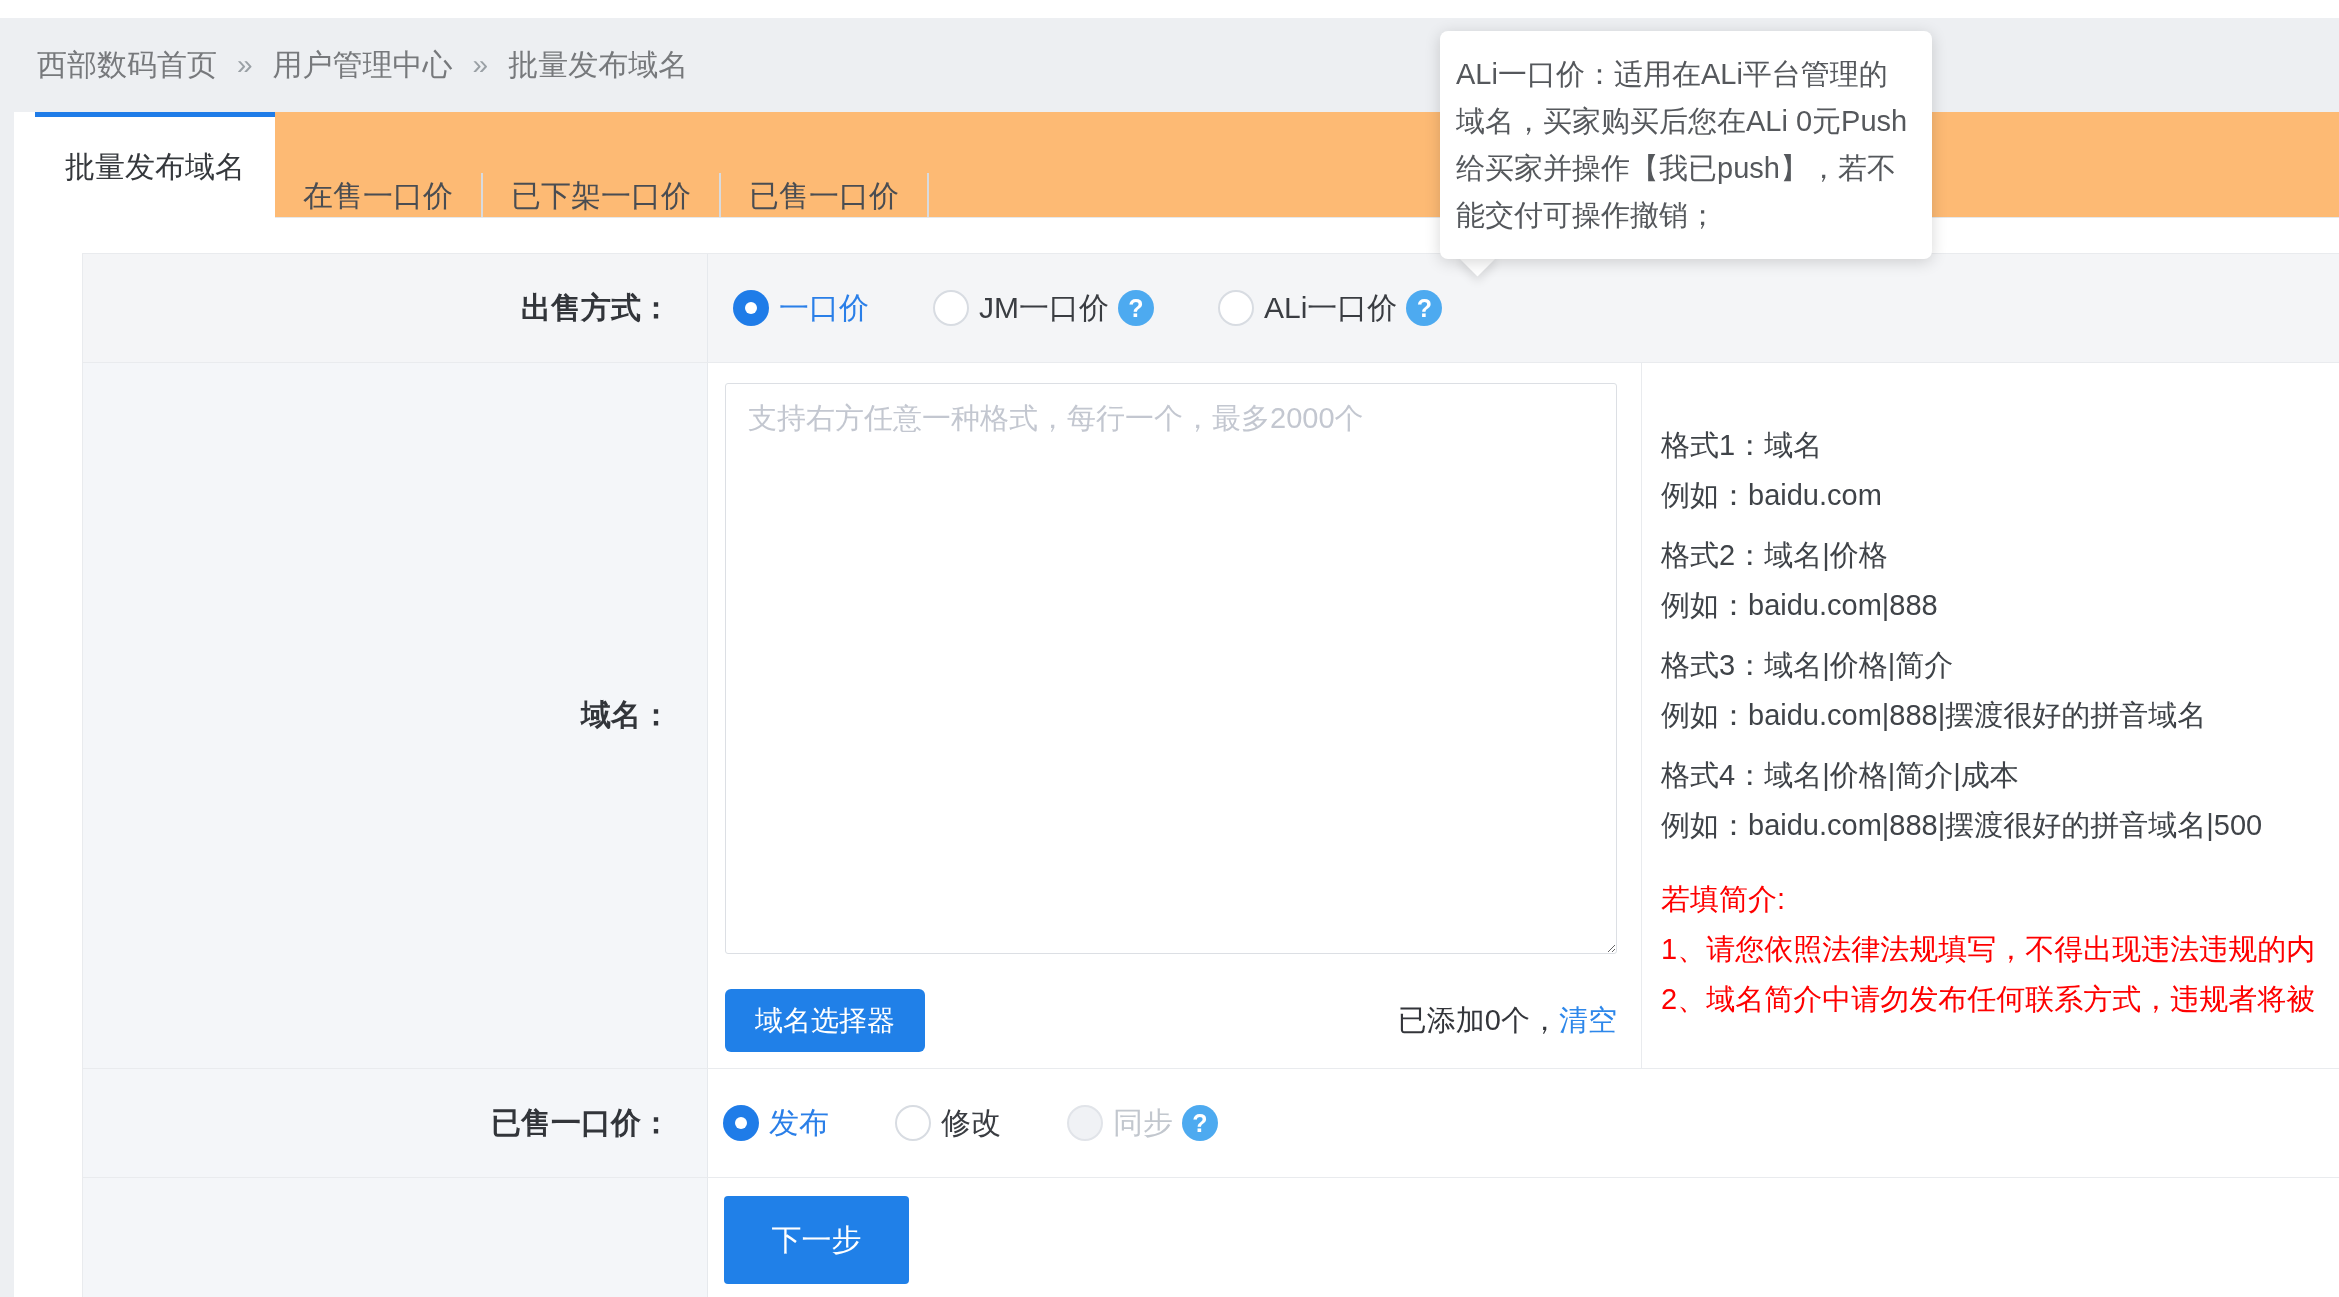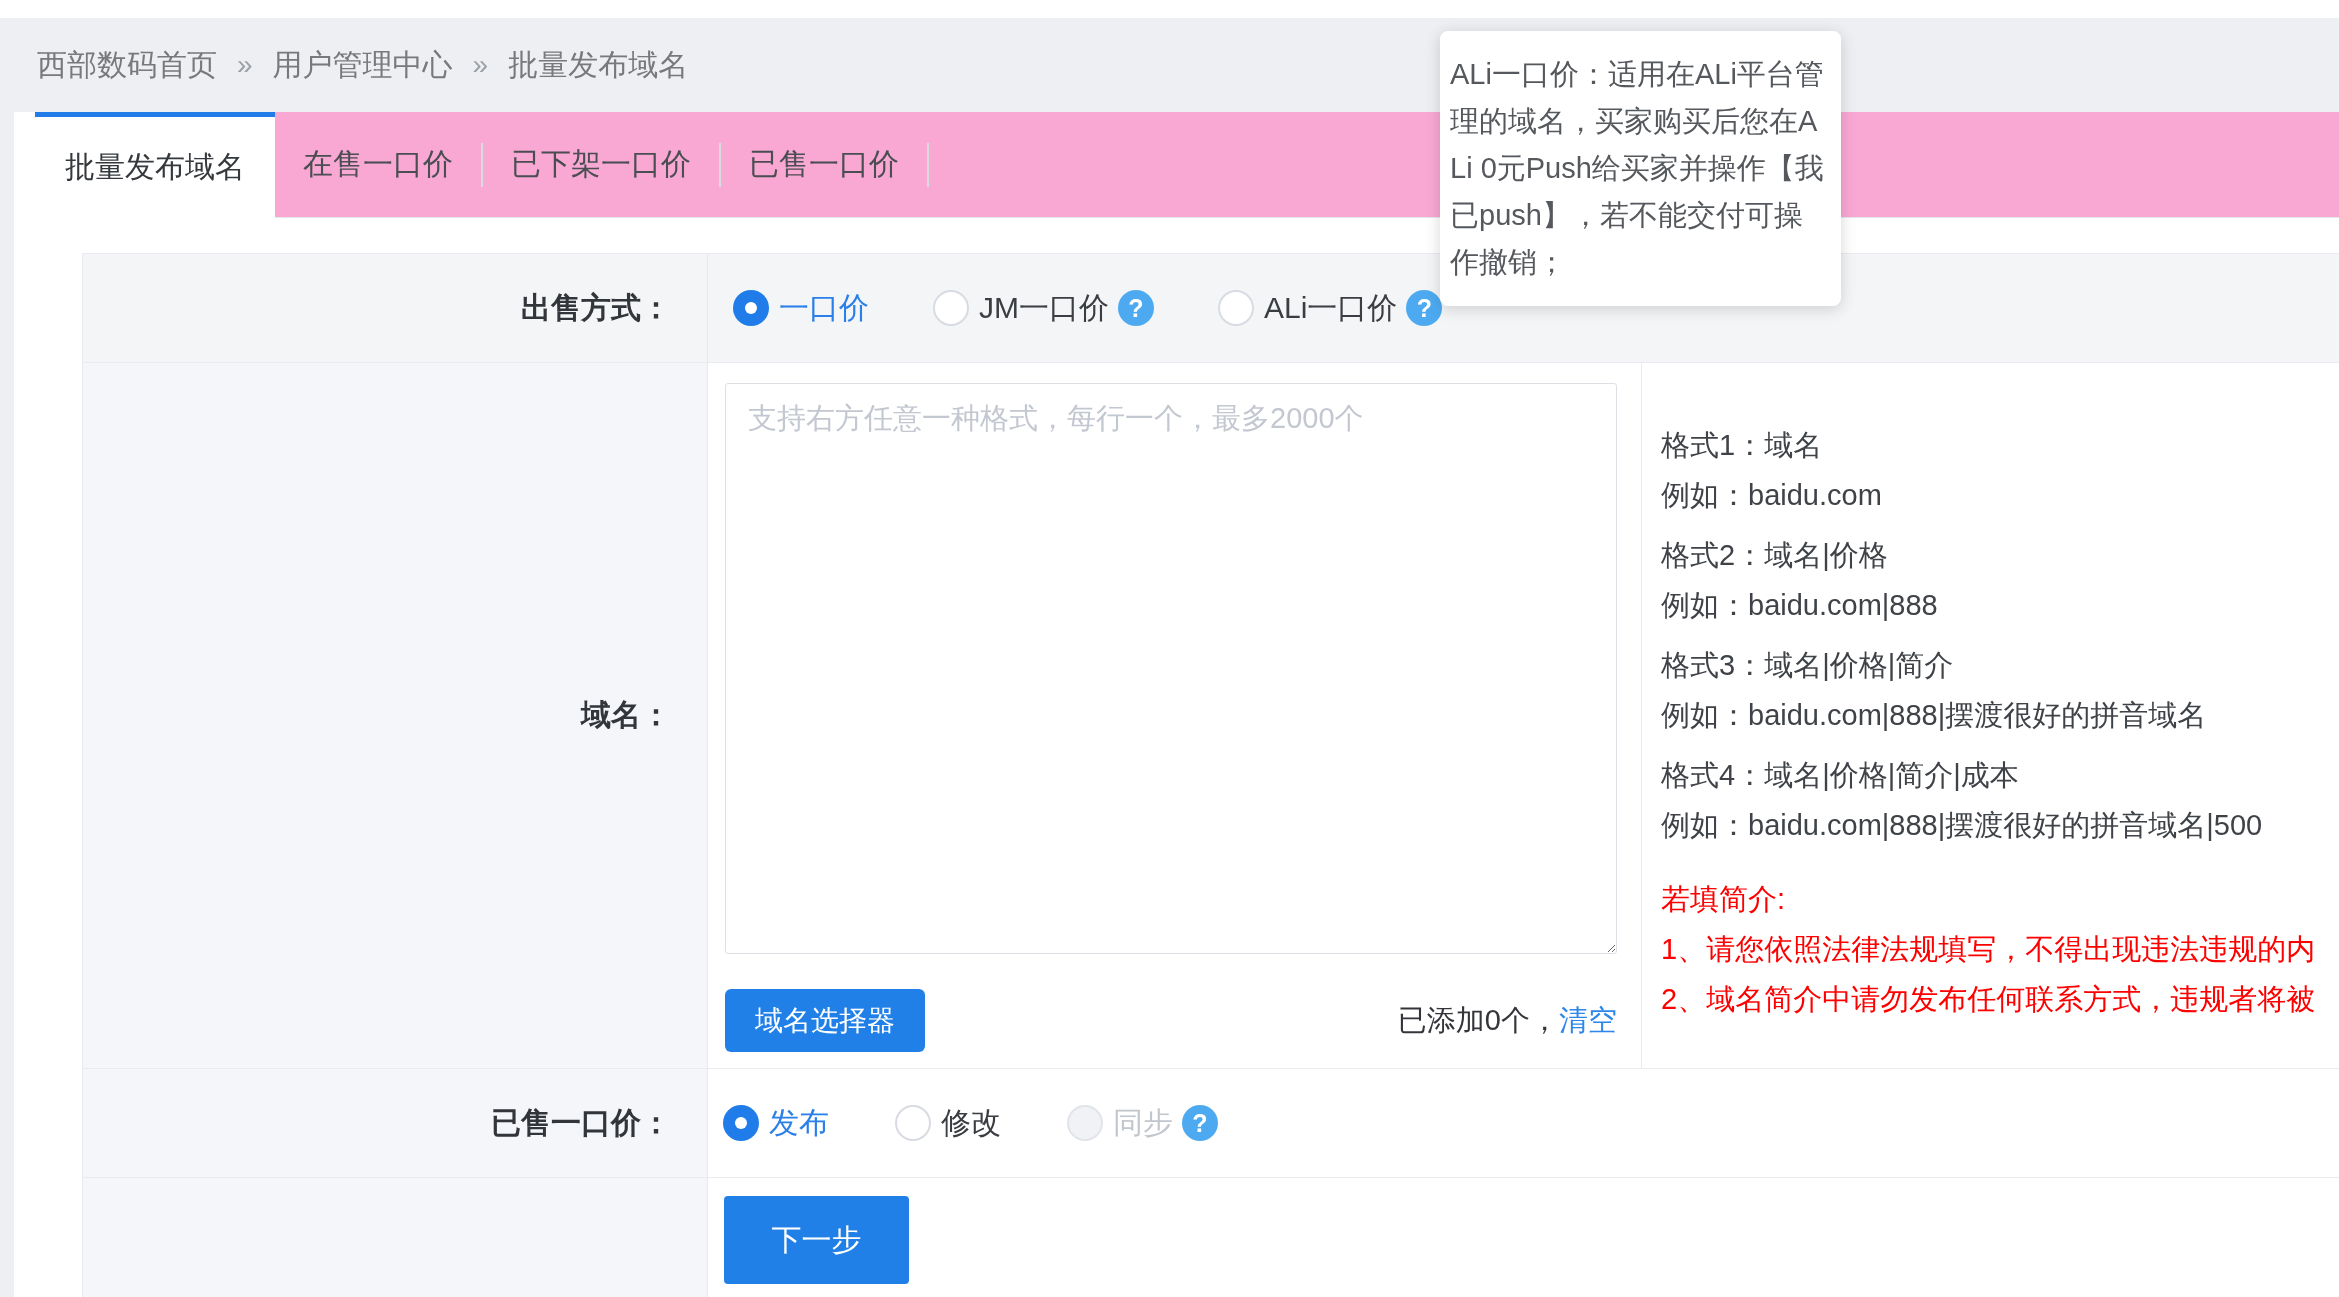--- a/index.html
+++ b/index.html
@@ -22,22 +22,22 @@
 
   
   .tabbar { position:absolute; left:14px; top:112px; right:0; height:106px; display:flex; }
   .tab-spacer { width:21px; background:#ffffff; }
   .tab-active {
     width:240px; background:#ffffff; border-top:5px solid #1f7ce8;
     display:flex; align-items:center; justify-content:center;
     font-size:30px; color:#35383c; cursor:pointer;
   }
   .tab-rest {
-    flex:1; background:#f9a8d4; border-bottom:1px solid #e5e8eb;
-    display:flex; align-items:center;
+    flex:1; background:#fdba74; border-bottom:1px solid #e5e8eb;
+    display:flex; align-items:flex-end;
   }
   .tab { padding:0 28px; font-size:30px; color:#4a4d52; cursor:pointer; }
   .tab-div { width:2px; height:44px; background:#d8dbdf; }
 
   
   .form-table {
     position:absolute; left:82px; top:253px; width:2257px;
     border-top:1px solid #e9ebee; border-left:1px solid #e9ebee;
   }
   .frow { display:flex; border-bottom:1px solid #e9ebee; }
@@ -113,24 +113,24 @@
   
   .submit-box { padding:18px 0 0 16px; }
   .btn-next {
     width:185px; height:88px; background:#2080e8; border:none; border-radius:4px;
     color:#ffffff; font-size:30px; cursor:pointer;
     font-family:"Liberation Sans","DejaVu Sans",sans-serif;
   }
 
   
   .tooltip {
-    position:absolute; left:1440px; top:31px; width:401px;
+    position:absolute; left:1440px; top:31px; width:492px;
     background:#ffffff; border-radius:8px;
     box-shadow:0 3px 16px rgba(0,0,0,0.16);
-    padding:20px 10px; z-index:20;
+    padding:20px 16px; z-index:20;
   }
   .tooltip-text {
     font-size:29px; line-height:47px; color:#55585c; word-break:break-all;
   }
   .tooltip-arrow {
     position:absolute; left:1464px; top:244px; width:27px; height:27px;
     background:#ffffff; transform:rotate(45deg);
     box-shadow:4px 4px 10px rgba(0,0,0,0.10); z-index:19;
   }
 </style>

